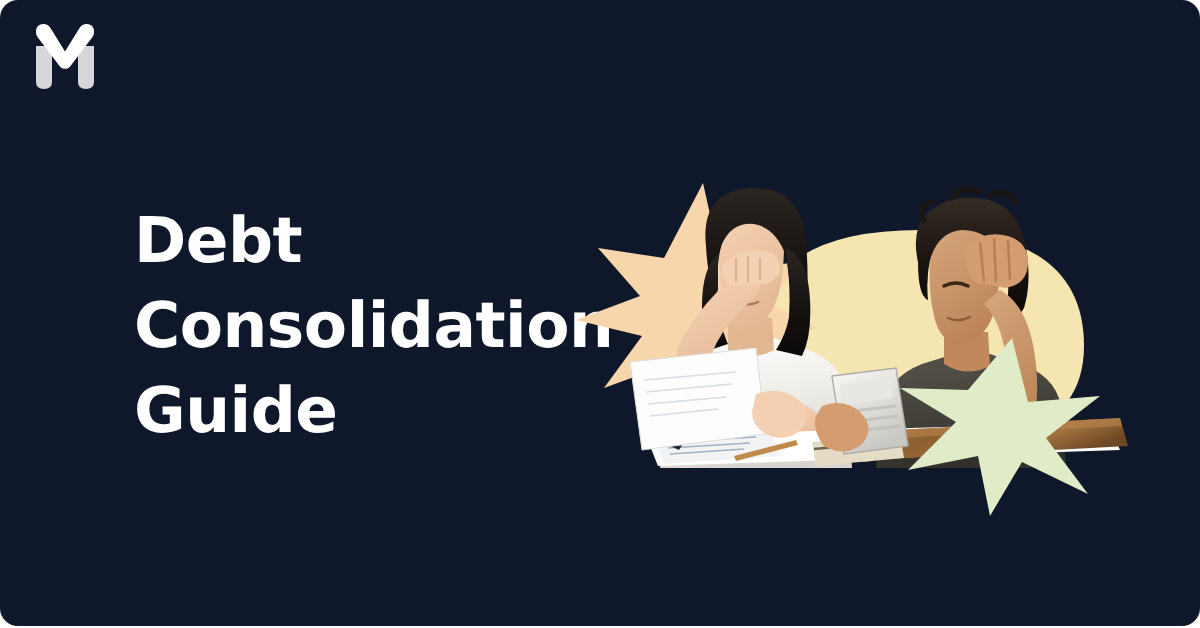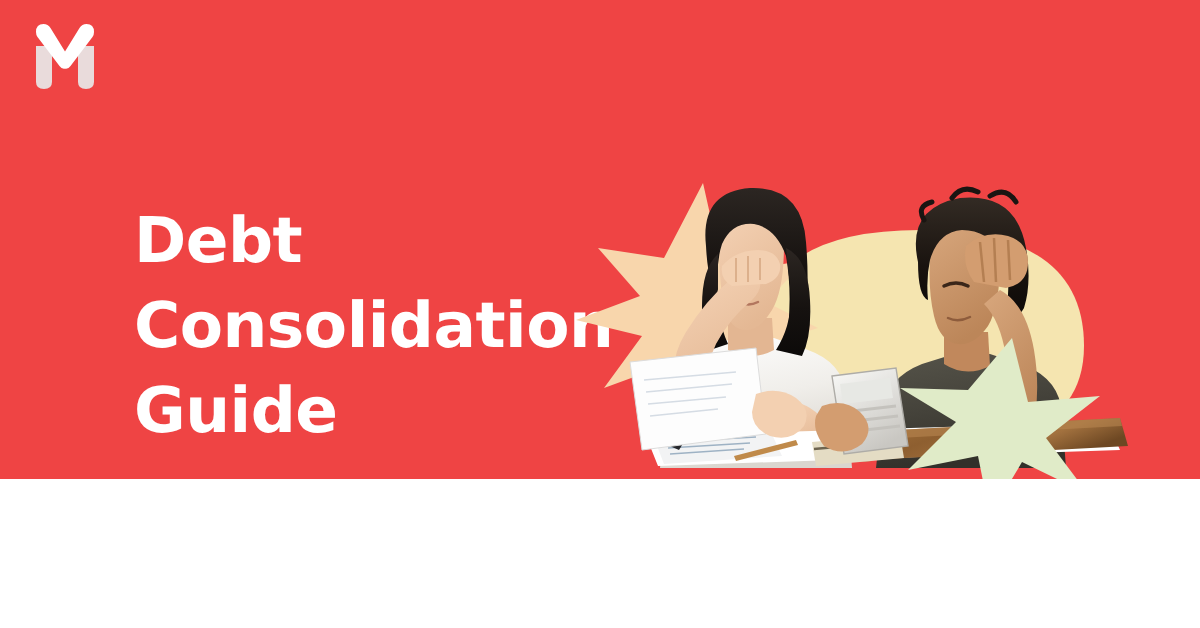--- a/index.html
+++ b/index.html
@@ -4,23 +4,24 @@
 <title>Debt Consolidation Guide</title>
 <style>
   * { margin:0; padding:0; box-sizing:border-box; }
   html, body {
     width:1200px; height:628px;
     overflow:hidden;
     font-family:"Liberation Sans", sans-serif;
   }
   #banner {
     position:relative;
-    width:1200px; height:479px;
-    background:#ef4444;
+    width:1200px; height:626px;
+    background:#0f172a;
     overflow:hidden;
+    border-radius:18px;
   }
 
   
   #logo-wrap {
     position:absolute;
     left:26px; top:20px;
     width:78px; height:70px;
   }
   #logo-wrap svg { display:block; width:100%; height:100%; }
 

